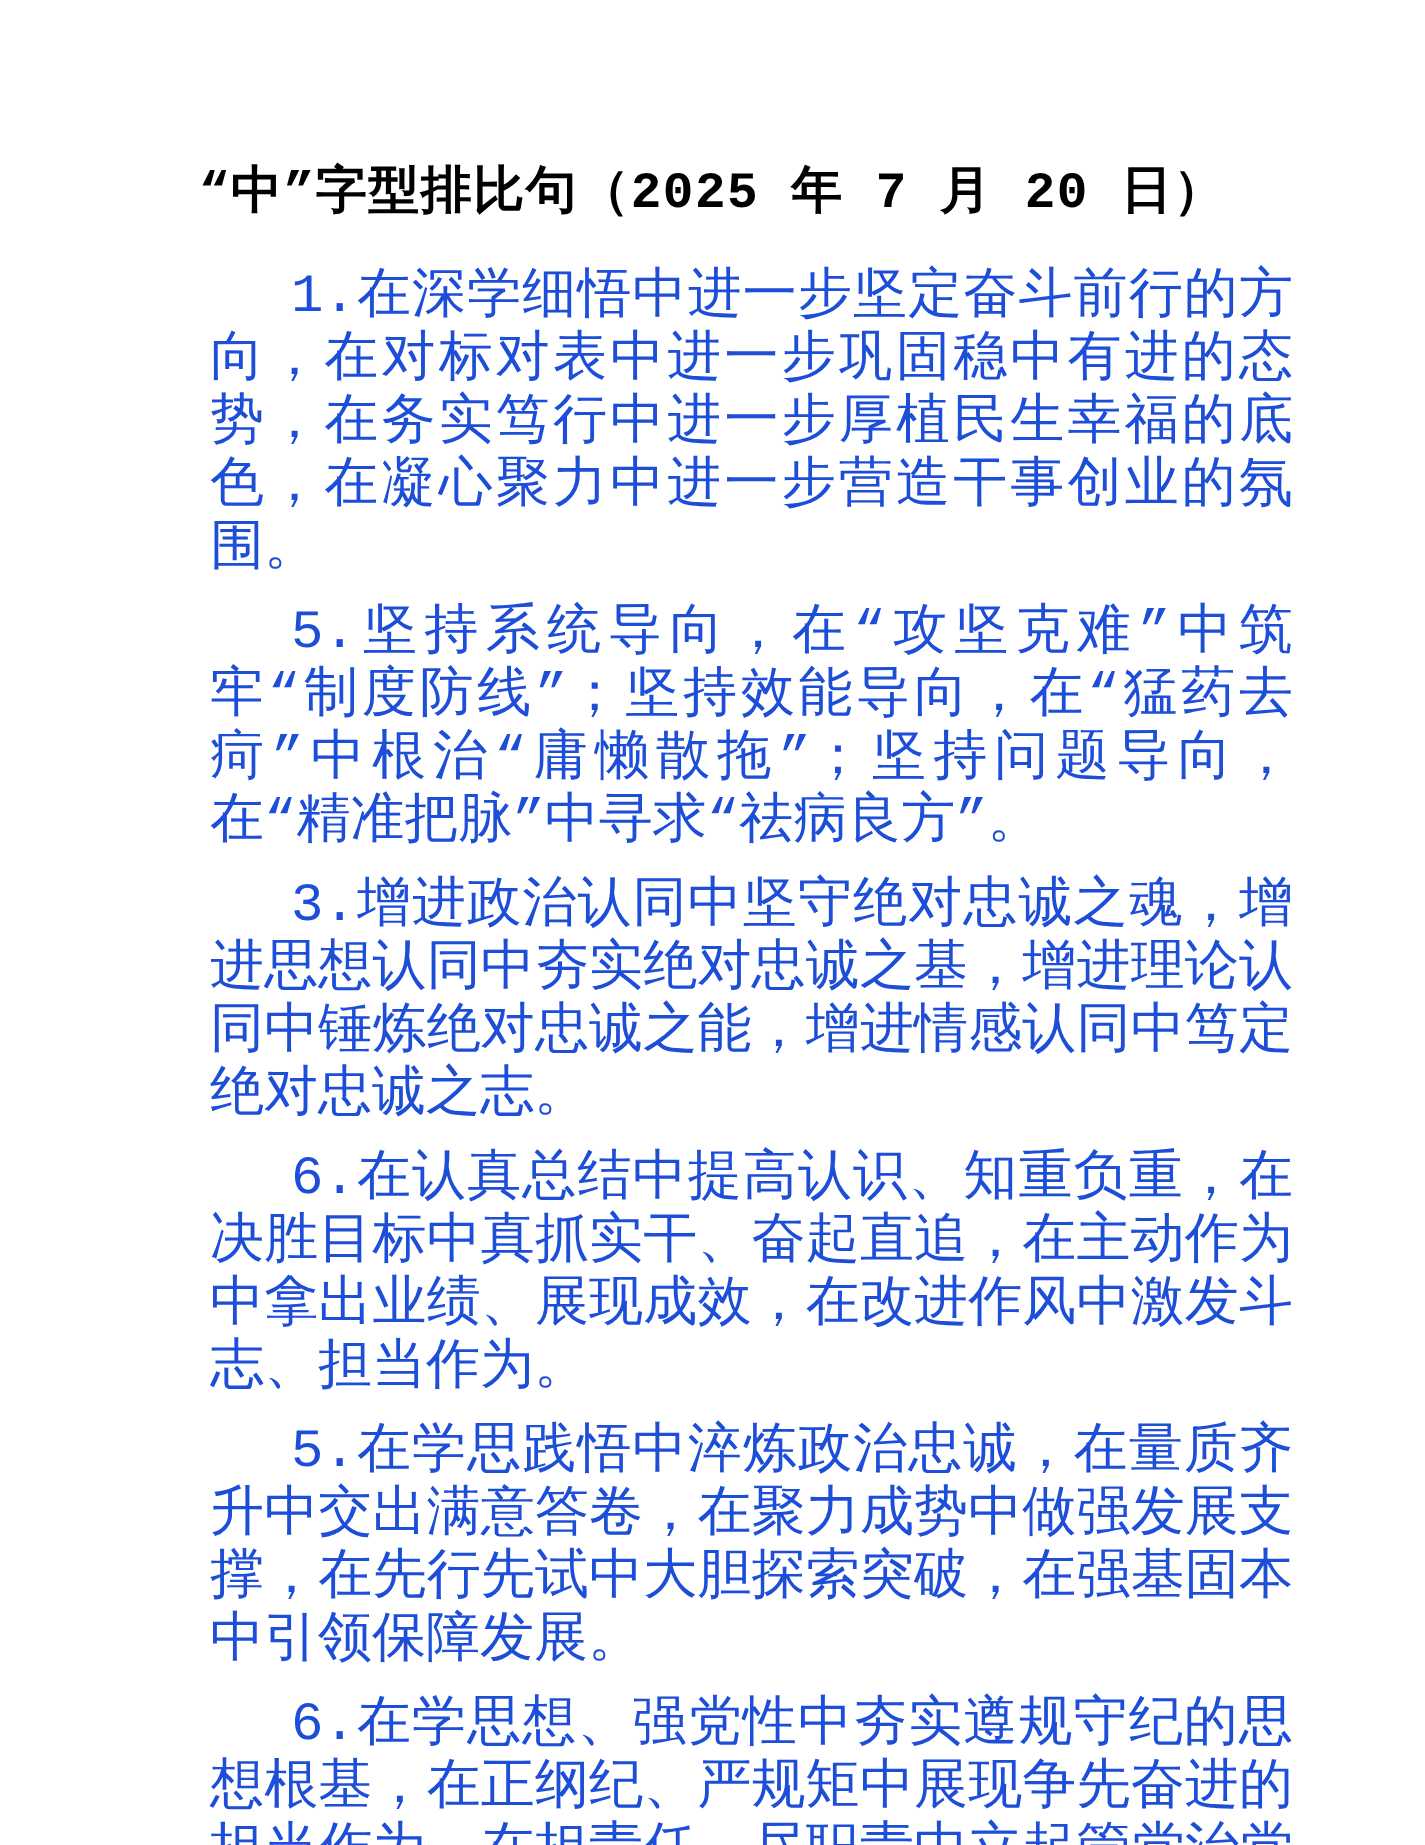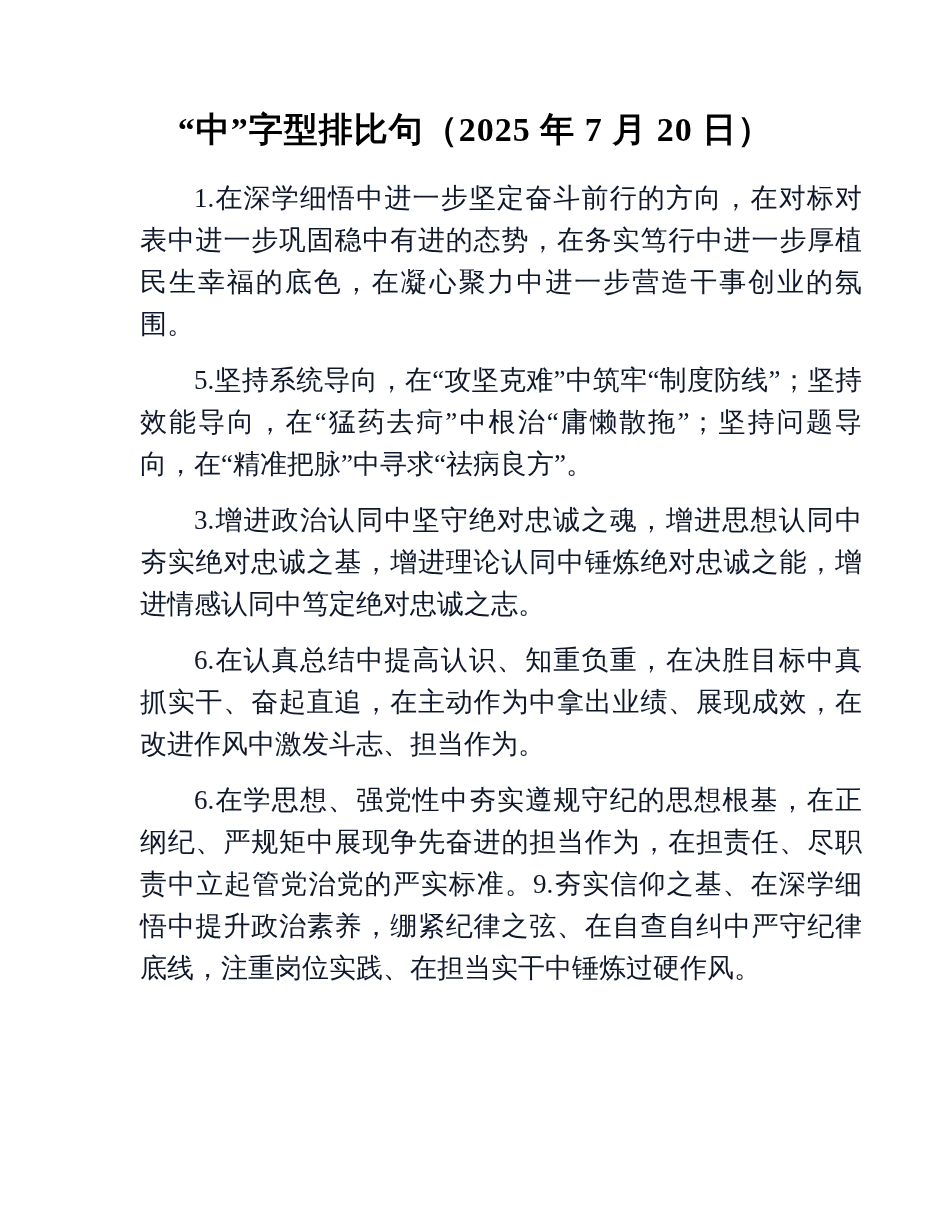--- a/index.html
+++ b/index.html
@@ -7,56 +7,57 @@
     padding: 0;
     background: #ffffff;
   }
   .page {
     position: relative;
     width: 950px;
     height: 1230px;
     background: #ffffff;
     box-sizing: border-box;
     padding-top: 110px;
-    font-family: Liberation Serif, serif;
+    font-family: Liberation Mono, monospace;
     color: #000000;
     overflow: hidden;
   }
   .doc-title {
     margin: 0 0 26px 0;
     text-align: center;
     font-size: 34px;
     font-weight: 700;
     line-height: 1.2;
     letter-spacing: 1px;
     color: #000000;
     white-space: nowrap;
   }
   .doc-body {
     box-sizing: border-box;
     padding-left: 140px;
     padding-right: 88px;
   }
   .doc-body p {
     margin: 0 0 14px 0;
-    font-size: 27px;
+    font-size: 36px;
     line-height: 42px;
     text-align: justify;
     text-justify: inter-ideograph;
     text-indent: 54px;
-    color: #0f172a;
+    color: #1d4ed8;
     word-break: break-all;
   }
 </style>
 </head>
 <body>
 
 <div class="page">
   <h1 class="doc-title">“中”字型排比句（2025 年 7 月 20 日）</h1>
 
   <div class="doc-body">
     <p>1.在深学细悟中进一步坚定奋斗前行的方向，在对标对表中进一步巩固稳中有进的态势，在务实笃行中进一步厚植民生幸福的底色，在凝心聚力中进一步营造干事创业的氛围。</p>
     <p>5.坚持系统导向，在“攻坚克难”中筑牢“制度防线”；坚持效能导向，在“猛药去疴”中根治“庸懒散拖”；坚持问题导向，在“精准把脉”中寻求“祛病良方”。</p>
     <p>3.增进政治认同中坚守绝对忠诚之魂，增进思想认同中夯实绝对忠诚之基，增进理论认同中锤炼绝对忠诚之能，增进情感认同中笃定绝对忠诚之志。</p>
     <p>6.在认真总结中提高认识、知重负重，在决胜目标中真抓实干、奋起直追，在主动作为中拿出业绩、展现成效，在改进作风中激发斗志、担当作为。</p>
+    <p>5.在学思践悟中淬炼政治忠诚，在量质齐升中交出满意答卷，在聚力成势中做强发展支撑，在先行先试中大胆探索突破，在强基固本中引领保障发展。</p>
     <p>6.在学思想、强党性中夯实遵规守纪的思想根基，在正纲纪、严规矩中展现争先奋进的担当作为，在担责任、尽职责中立起管党治党的严实标准。9.夯实信仰之基、在深学细悟中提升政治素养，绷紧纪律之弦、在自查自纠中严守纪律底线，注重岗位实践、在担当实干中锤炼过硬作风。</p>
   </div>
 </div>
 
 </body></html>

